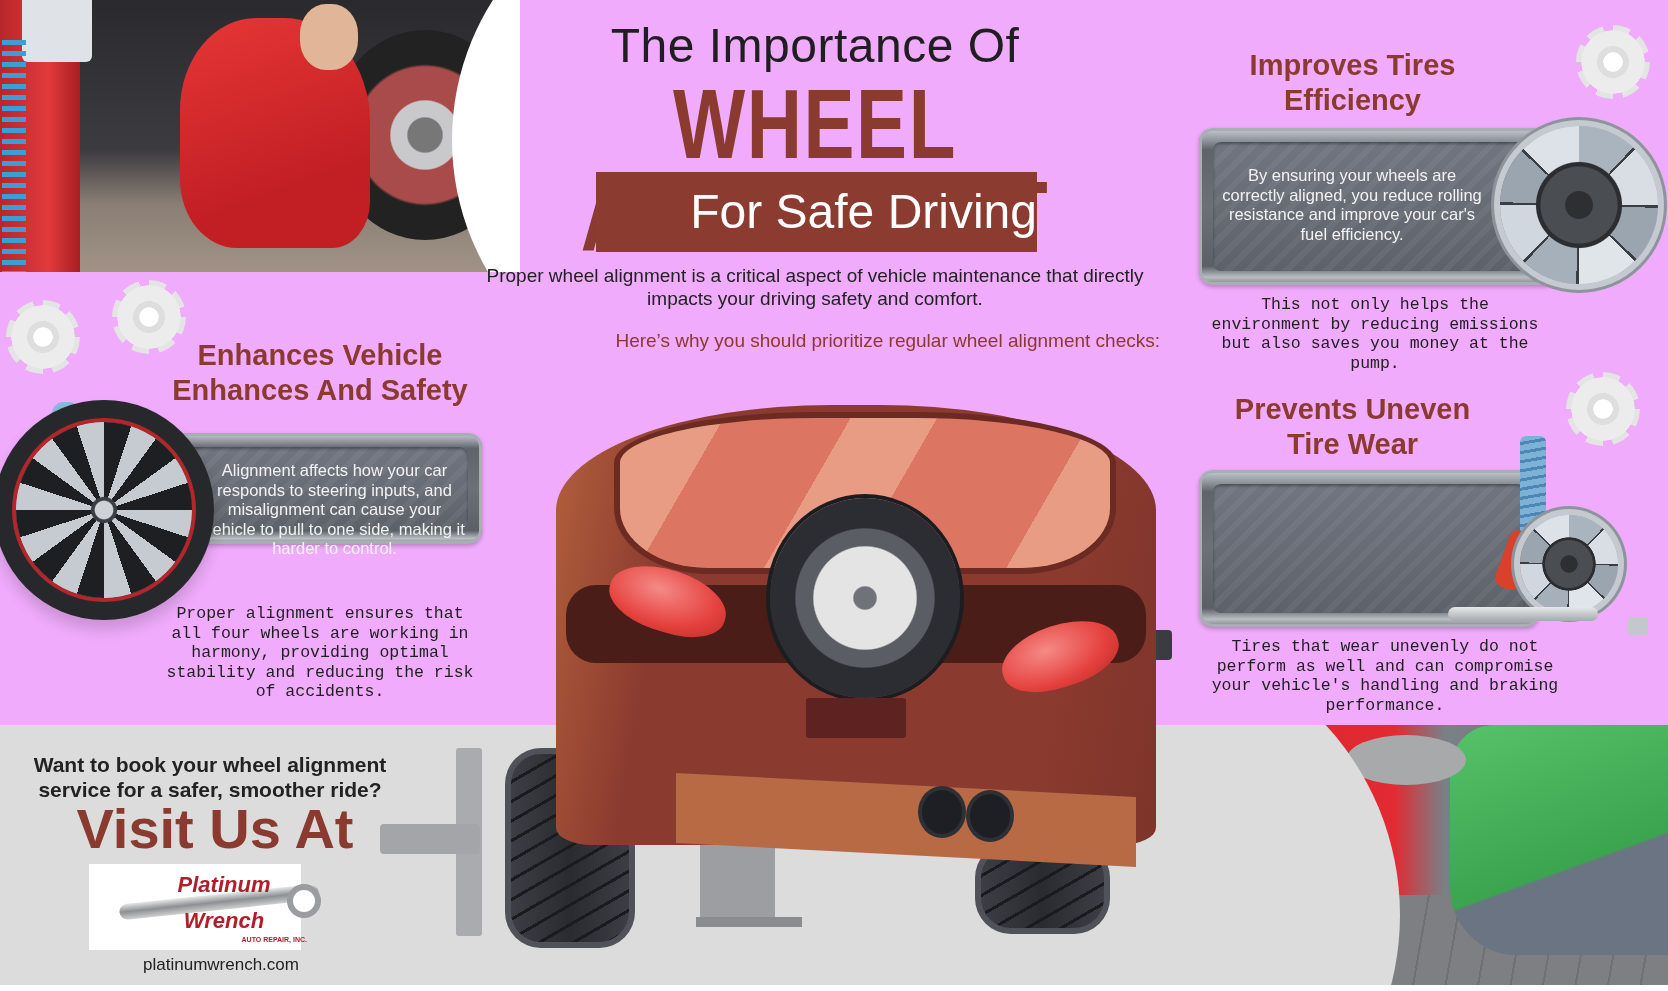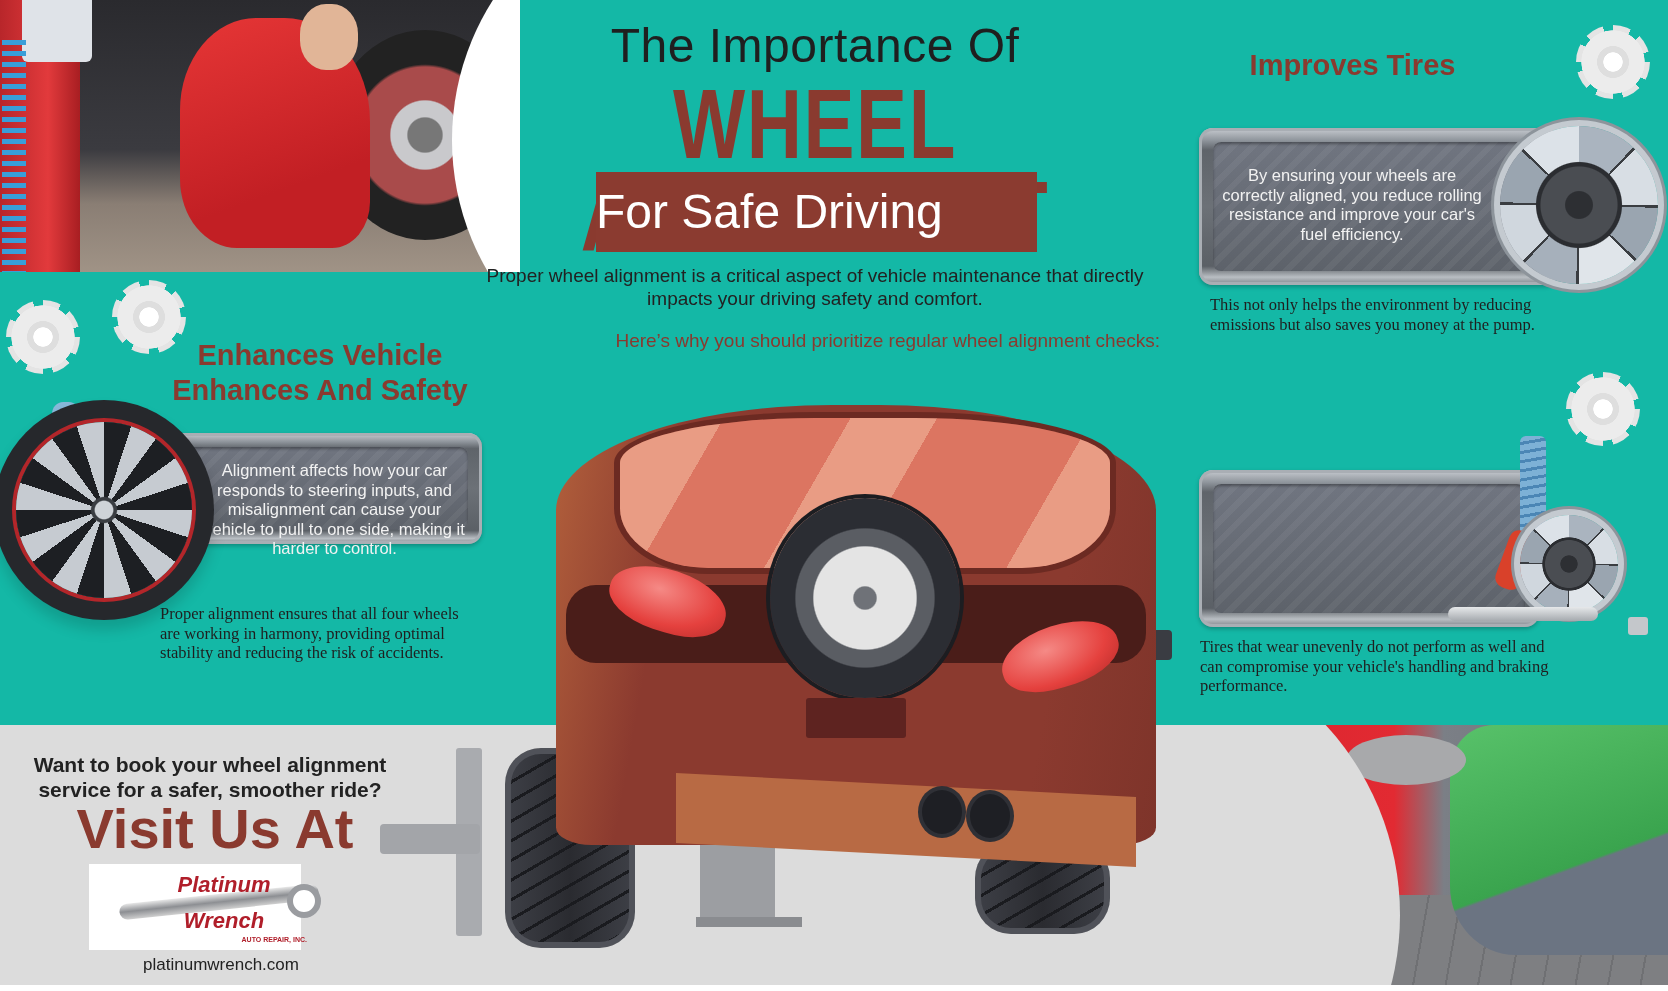--- a/index.html
+++ b/index.html
@@ -1,42 +1,42 @@
 <!DOCTYPE html>
 <html><head>
 <meta charset="utf-8">
 <style>
   *{box-sizing:border-box;margin:0;padding:0}
   html,body{width:1668px;height:991px;overflow:hidden;background:#ffffff;font-family:"DejaVu Sans","Liberation Sans",sans-serif}
-  #canvas{position:relative;width:1668px;height:991px;background:#14b8a6;overflow:hidden}
+  #canvas{position:relative;width:1668px;height:991px;background:#f0abfc;overflow:hidden}
   .abs{position:absolute}
 
   
   #photo-tl{left:0;top:0;width:520px;height:272px;overflow:hidden;
     background:linear-gradient(180deg,#2a2a2e 0%,#3b3b40 55%,#8a7e74 75%,#a09386 100%)}
   #photo-tl .lift{left:0;top:0;width:80px;height:272px;background:linear-gradient(90deg,#b8262a,#e23a3c 60%,#a81e22)}
   #photo-tl .tank{left:22px;top:0;width:70px;height:62px;background:#dfe3e8;border-radius:0 0 6px 6px}
   #photo-tl .hose{left:2px;top:40px;width:24px;height:232px;
     background:repeating-linear-gradient(180deg,#3a9ed8 0 5px,transparent 5px 11px)}
   #photo-tl .wheel{left:330px;top:30px;width:190px;height:210px;border-radius:50%;
     background:radial-gradient(circle,#777 0 12%,#c9c9cc 13% 24%,#a94b4b 25% 48%,#222 50% 100%)}
   #photo-tl .worker{left:180px;top:18px;width:190px;height:230px;border-radius:40% 45% 20% 30%;
     background:linear-gradient(160deg,#e63636,#c21f24 70%)}
   #photo-tl .head{left:300px;top:4px;width:58px;height:66px;border-radius:45%;background:#e1b597}
   #photo-tl .cutout{left:452px;top:-120px;width:520px;height:520px;border-radius:50%;background:#fff}
 
   
   #title-pre{left:470px;top:18px;width:690px;text-align:center;font-family:"Liberation Sans",sans-serif;font-size:48px;color:#1f1f1f;letter-spacing:.5px}
   #title-main{left:470px;top:78px;width:690px;text-align:center;font-family:"Liberation Sans",sans-serif;font-weight:bold;font-size:98px;line-height:92px;color:#8a3a2f;transform:scaleX(.78);transform-origin:center;letter-spacing:2px}
-  #title-banner{left:596px;top:172px;width:441px;height:80px;background:#8b3b30;color:#fff;font-family:"Liberation Sans",sans-serif;font-size:48px;line-height:80px;text-align:left}
+  #title-banner{left:596px;top:172px;width:441px;height:80px;background:#8b3b30;color:#fff;font-family:"Liberation Sans",sans-serif;font-size:48px;line-height:80px;text-align:right}
   #intro{left:470px;top:264px;width:690px;text-align:center;font-family:"Liberation Sans",sans-serif;font-size:19px;line-height:23px;color:#222}
   #why{left:470px;top:330px;width:690px;text-align:right;font-family:"Liberation Sans",sans-serif;font-size:19px;color:#8a3a2f}
 
   .heading{font-family:"Liberation Sans",sans-serif;font-weight:bold;color:#8a3a2f;text-align:center;font-size:29px;line-height:35px}
-  .body-text{font-family:Liberation Serif, serif;font-size:16.5px;line-height:19.5px;color:#1f1f1f;text-align:left}
+  .body-text{font-family:Liberation Mono, monospace;font-size:16.5px;line-height:19.5px;color:#1f1f1f;text-align:center}
   .plate{border-radius:14px;
     background:linear-gradient(180deg,#c9cdd2 0%,#8e949b 8%,#5f646a 14%,#6c7177 50%,#5b6066 88%,#b9bec3 95%,#7c8187 100%);
     box-shadow:inset 0 0 0 3px #a9aeb4, 0 2px 4px rgba(0,0,0,.25)}
   .plate-inner{position:absolute;left:14px;top:14px;right:14px;bottom:14px;border-radius:8px;
     background:repeating-linear-gradient(135deg,rgba(255,255,255,.05) 0 6px,transparent 6px 14px),linear-gradient(180deg,#707580,#5d626a);
     box-shadow:inset 0 2px 3px rgba(0,0,0,.35)}
   .plate-text{position:absolute;font-family:"Liberation Sans",sans-serif;font-size:16.5px;line-height:19.5px;color:#f2f2f2;text-align:center}
 
   
   .gear{width:74px;height:74px;border-radius:50%;
@@ -133,28 +133,33 @@
   <div class="abs plate" style="left:150px;top:433px;width:332px;height:111px">
     <div class="plate-inner"></div>
     <div class="plate-text" style="left:52px;top:28px;width:265px">Alignment affects how your car responds to steering inputs, and misalignment can cause your vehicle to pull to one side, making it harder to control.</div>
   </div>
   <div id="tire-left-clip" class="abs"></div>
   <div id="tire-left" class="abs"></div>
   <div class="abs body-text" style="left:160px;top:604px;width:320px">Proper alignment ensures that all four wheels are working in harmony, providing optimal stability and reducing the risk of accidents.</div>
 
   <div class="abs heading" style="left:1190px;top:48px;width:325px">
     <div>Improves Tires</div>
+    <div>Efficiency</div>
   </div>
   <div class="abs plate" style="left:1199px;top:128px;width:360px;height:157px">
     <div class="plate-inner"></div>
     <div class="plate-text" style="left:18px;top:38px;width:270px">By ensuring your wheels are correctly aligned, you reduce rolling resistance and improve your car's fuel efficiency.</div>
   </div>
   <div class="abs disc" style="left:1500px;top:126px;width:158px;height:158px"></div>
   <div class="abs body-text" style="left:1210px;top:295px;width:330px">This not only helps the environment by reducing emissions but also saves you money at the pump.</div>
 
+  <div class="abs heading" style="left:1190px;top:392px;width:325px">
+    <div>Prevents Uneven</div>
+    <div>Tire Wear</div>
+  </div>
   <div class="abs plate" style="left:1199px;top:470px;width:340px;height:157px">
     <div class="plate-inner"></div>
   </div>
   <div class="abs" style="left:1520px;top:436px;width:26px;height:100px;background:repeating-linear-gradient(170deg,#7db1d6 0 6px,#4b86b5 6px 9px);border-radius:6px"></div>
   <div class="abs" style="left:1502px;top:530px;width:26px;height:60px;background:#d9412a;border-radius:10px;transform:rotate(20deg)"></div>
   <div class="abs disc" style="left:1520px;top:515px;width:98px;height:98px"></div>
   <div class="abs" style="left:1448px;top:607px;width:150px;height:14px;background:linear-gradient(180deg,#e6e8ea,#a5a9ae);border-radius:7px"></div>
   <div class="abs" style="left:1628px;top:617px;width:20px;height:18px;background:#c4c7cb;border-radius:3px"></div>
   <div class="abs body-text" style="left:1200px;top:637px;width:370px">Tires that wear unevenly do not perform as well and can compromise your vehicle's handling and braking performance.</div>
 

